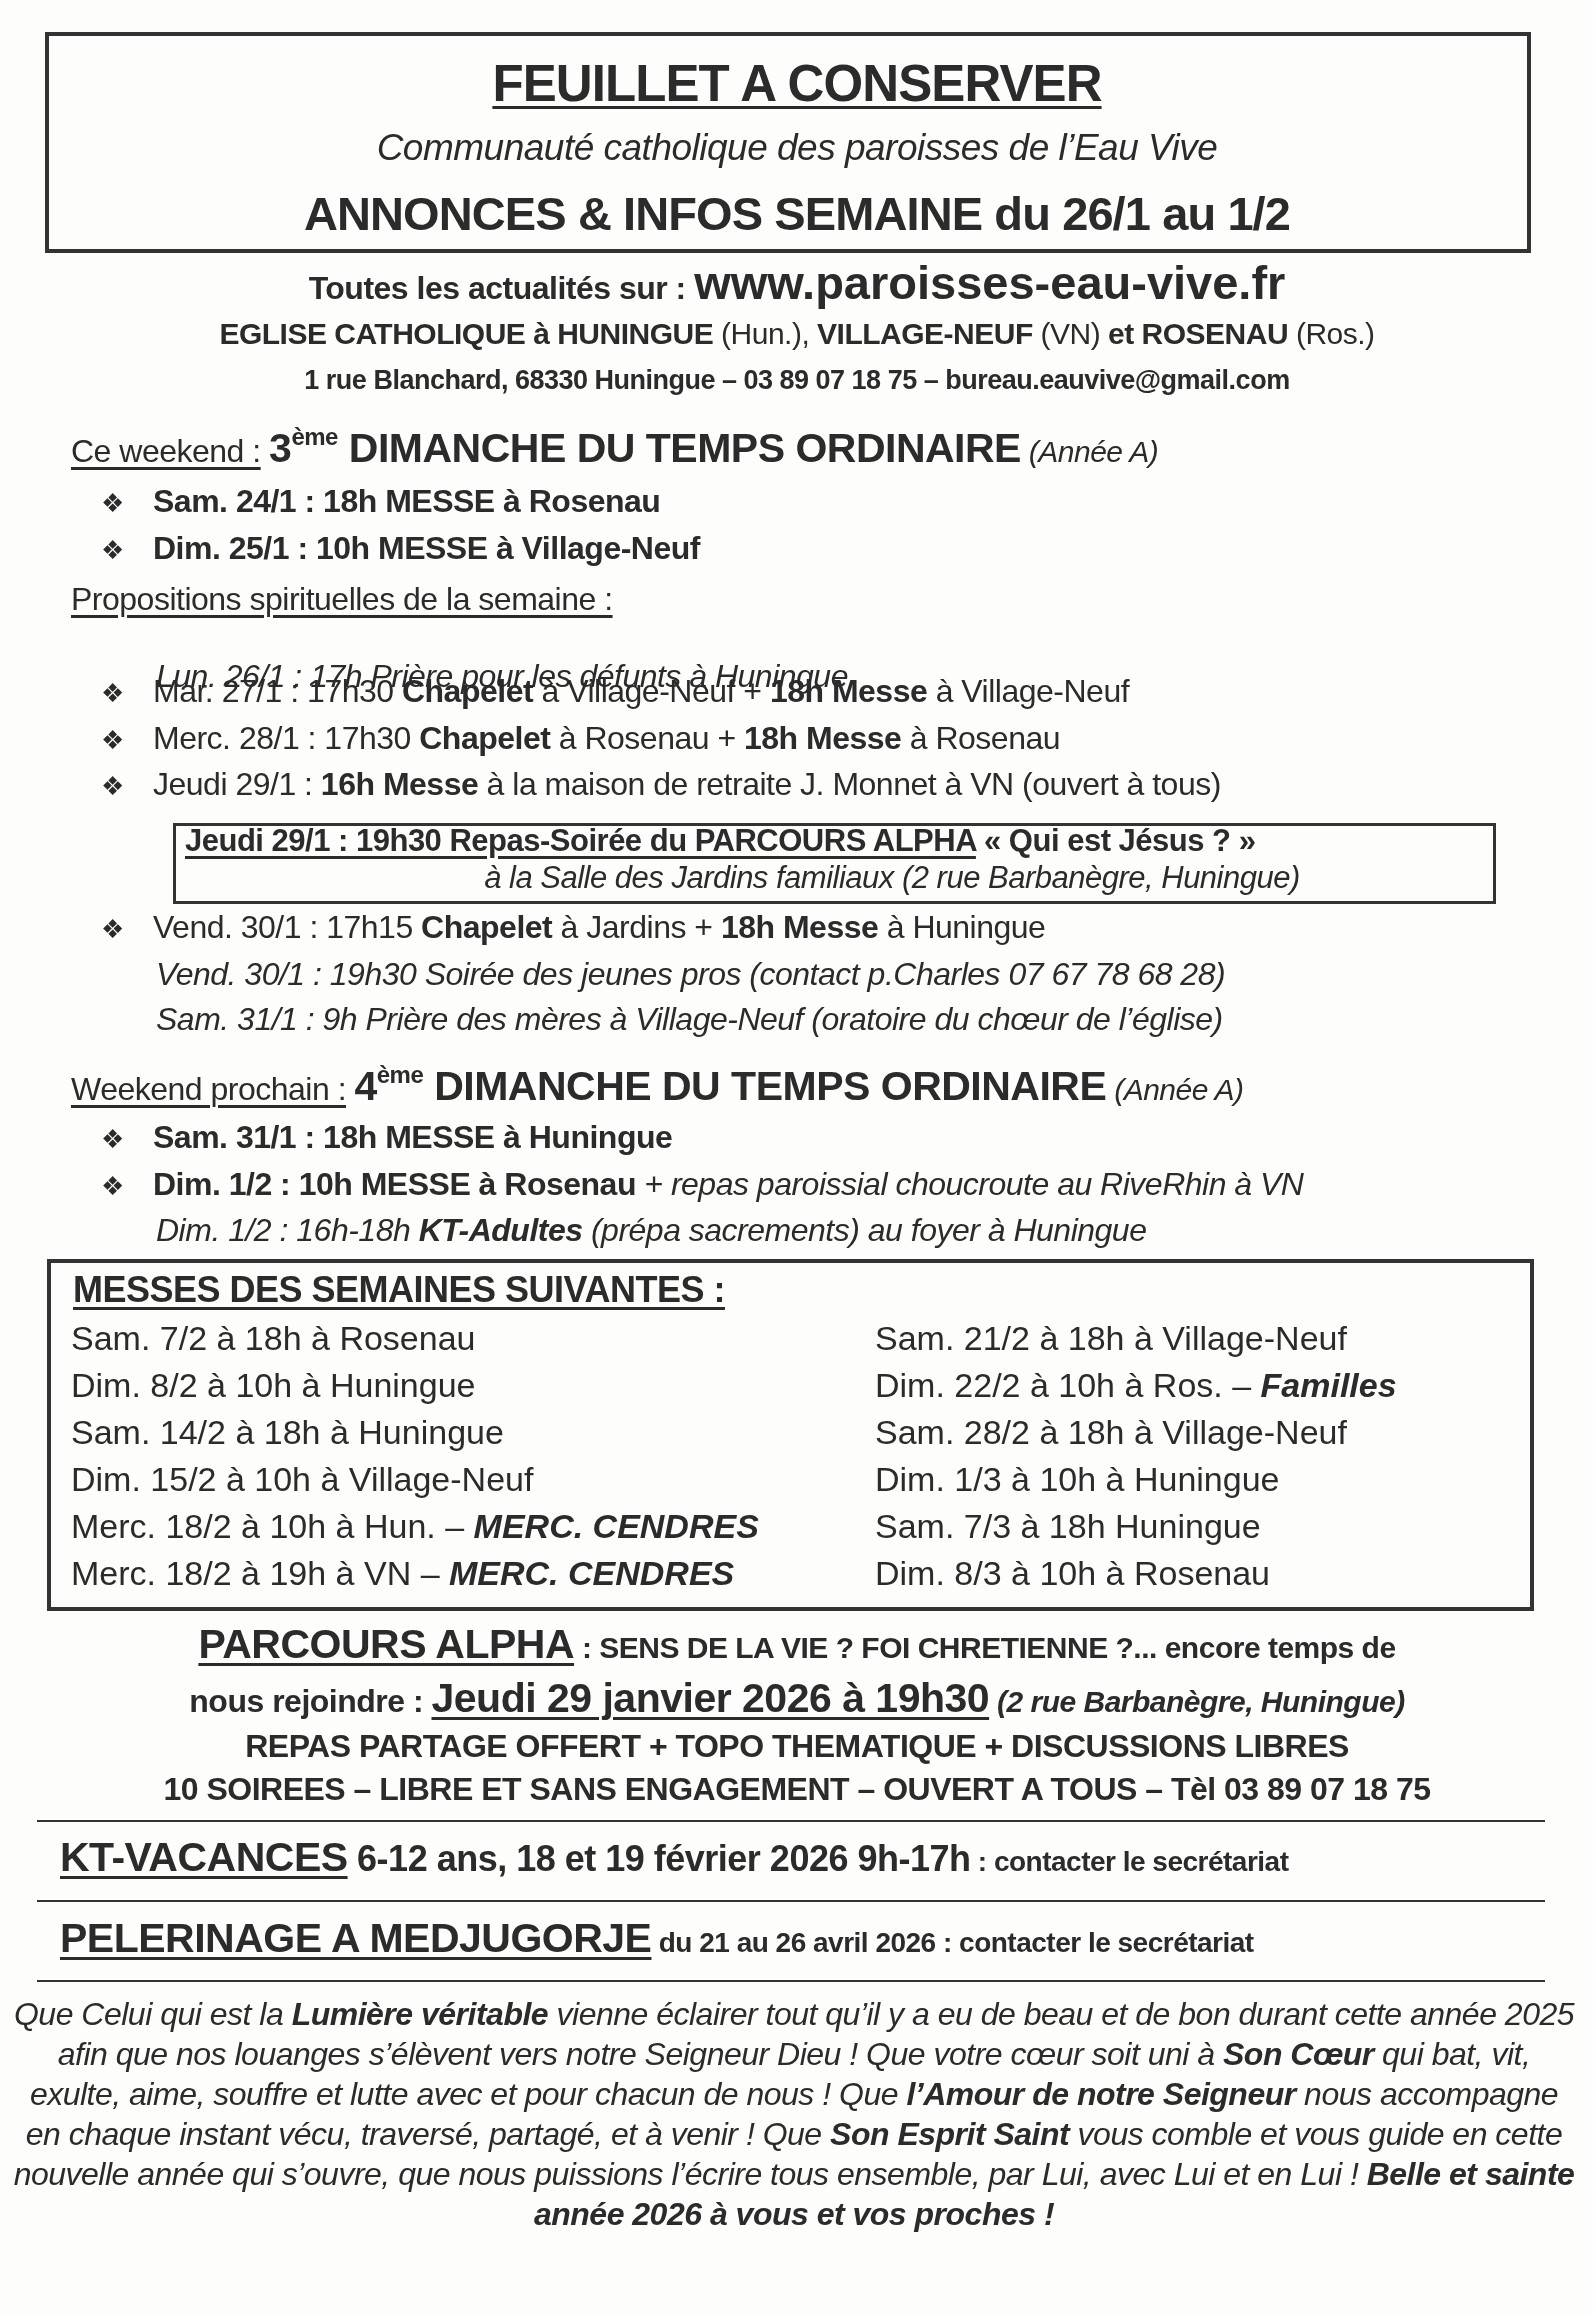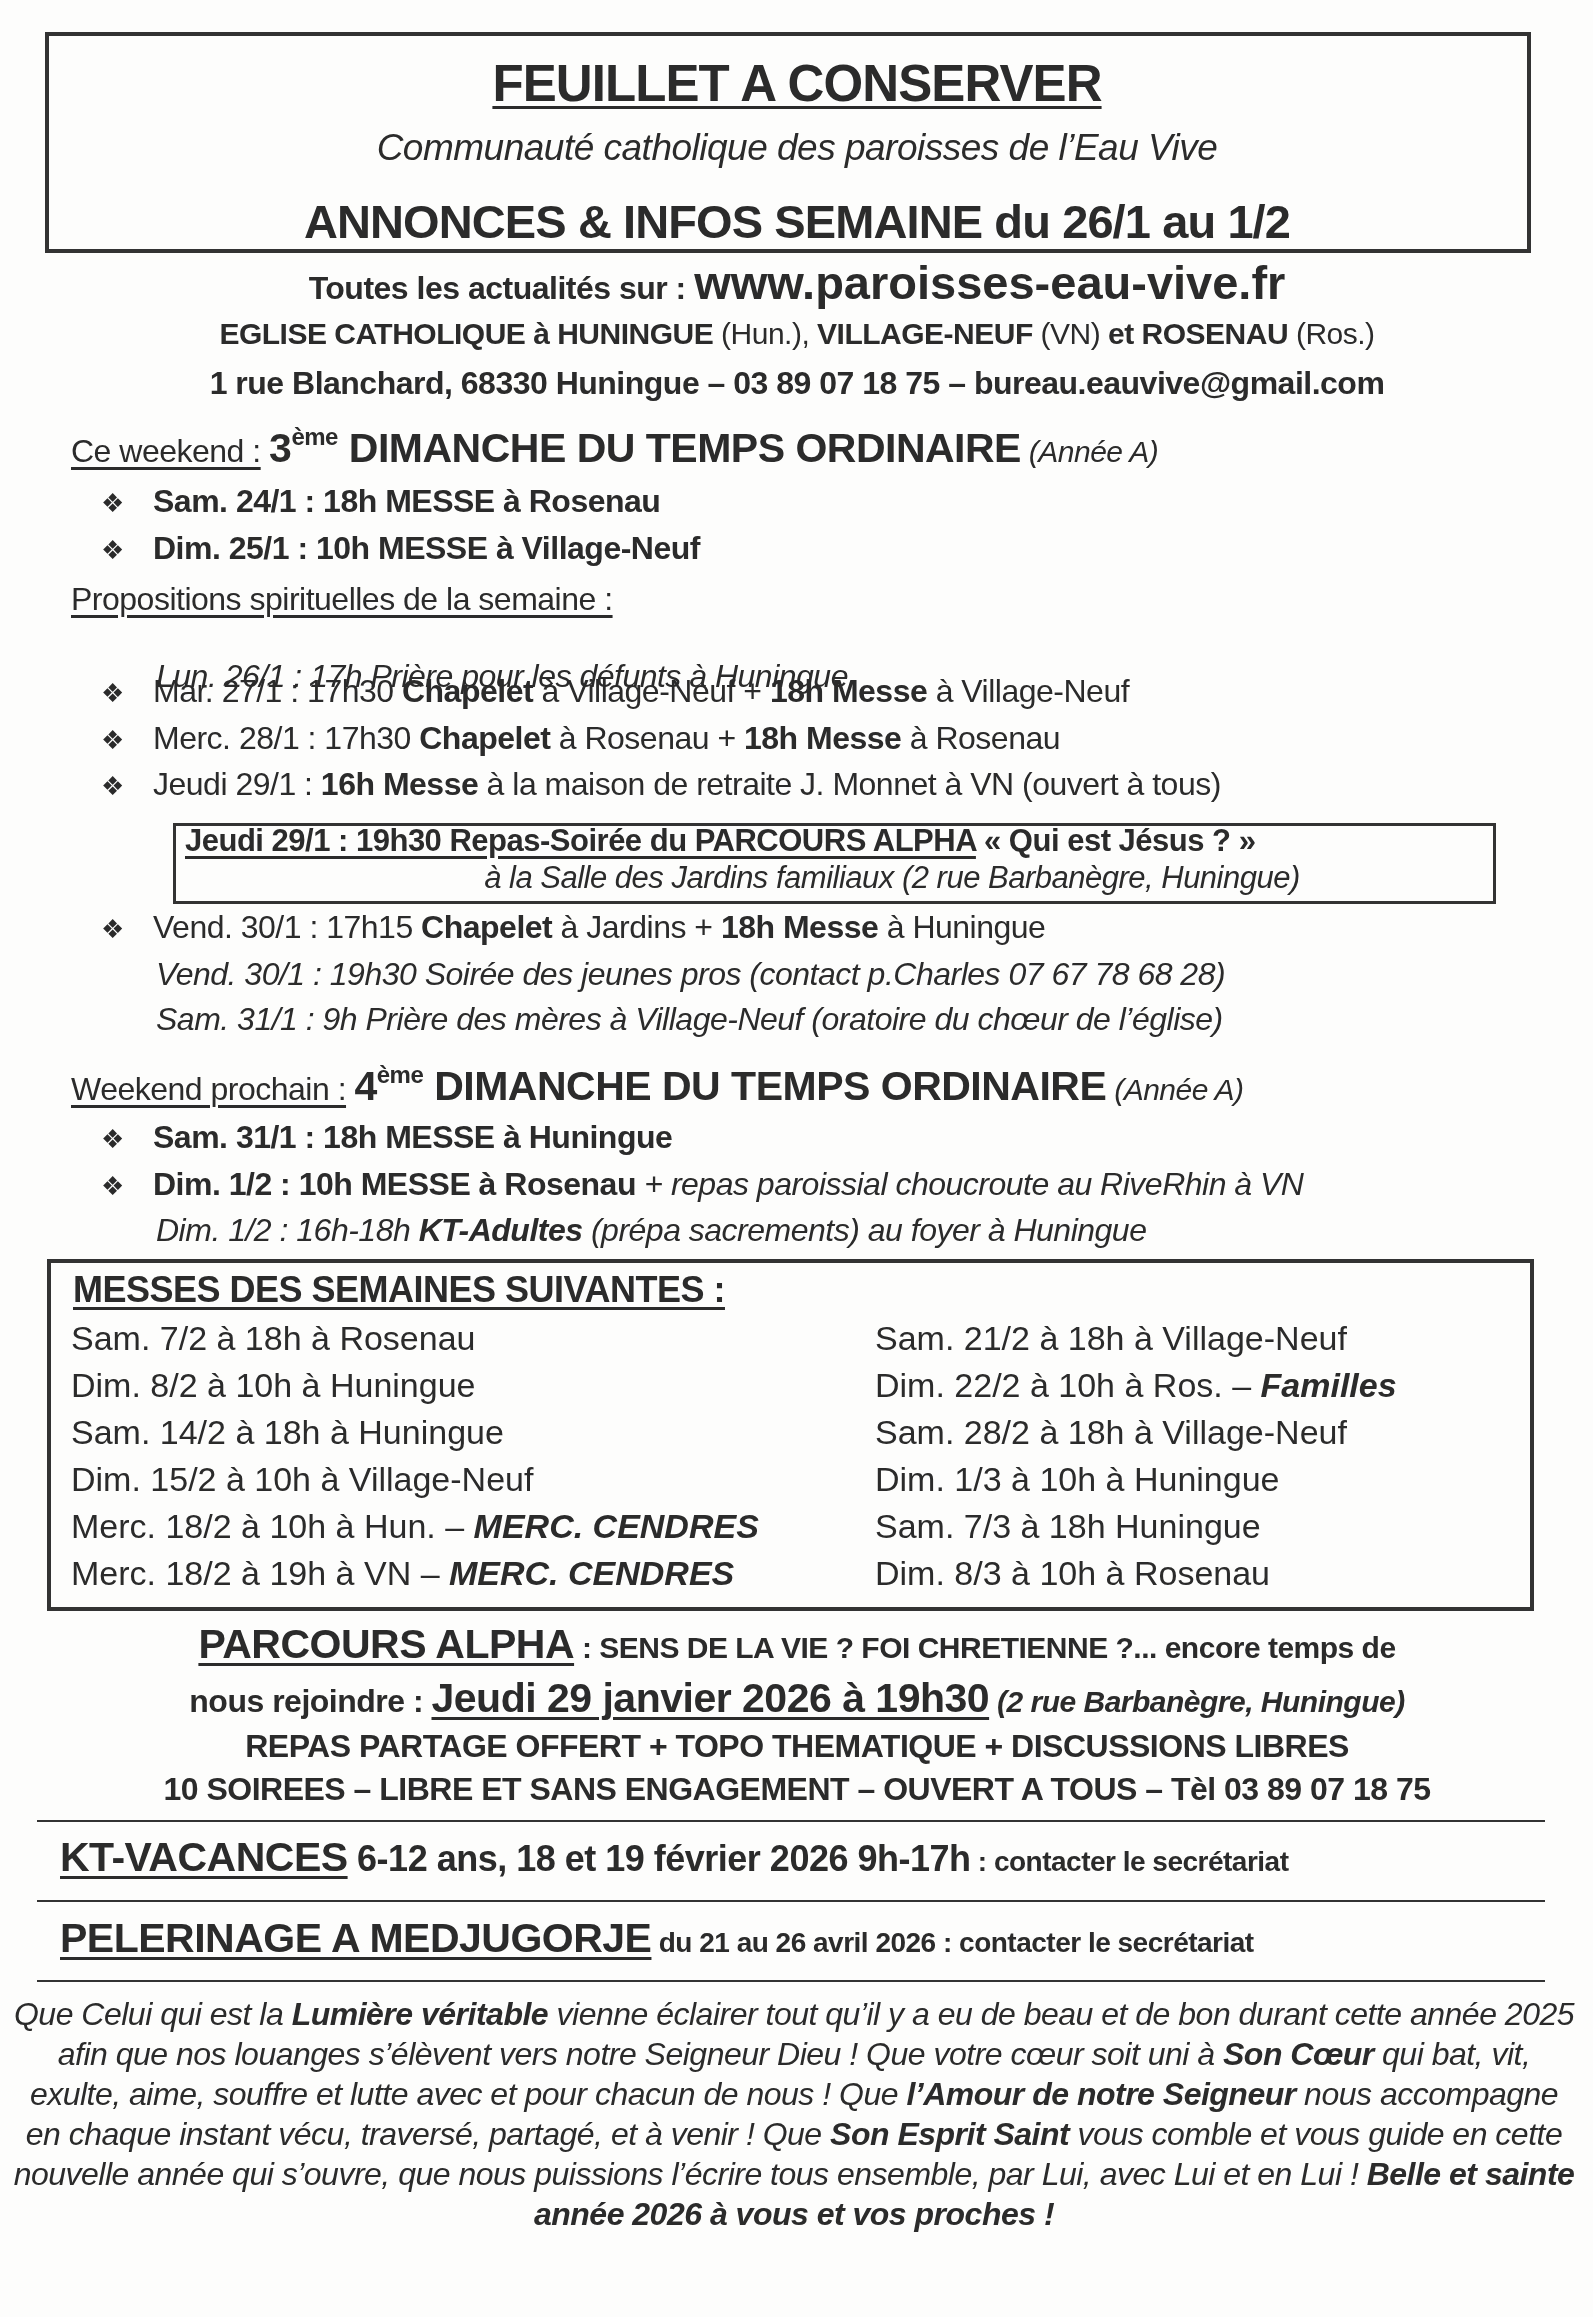--- a/index.html
+++ b/index.html
@@ -19,26 +19,26 @@
   .nowrap { white-space: nowrap; }
 
   
   #top-box {
     left: 45px; top: 32px; width: 1486px; height: 221px;
     border: 4.7px solid #333;
     box-sizing: border-box;
   }
   #title { top: 54px; font-size: 51px; font-weight: bold; letter-spacing: -0.9px; }
   #subtitle { top: 127px; font-size: 37px; font-style: italic; letter-spacing: -0.5px; }
-  #week { top: 194px; font-size: 47px; font-weight: bold; letter-spacing: -0.9px; }
+  #week { top: 186px; font-size: 47px; font-weight: bold; letter-spacing: -0.9px; }
 
   #news { top: 255px; font-size: 32px; font-weight: bold; letter-spacing: -0.5px; }
   #news .url { font-size: 47px; letter-spacing: 0; }
   #church { top: 317px; font-size: 30px; letter-spacing: -0.5px; }
-  #address { top: 365px; font-size: 32px; font-weight: bold; letter-spacing: -0.5px; }
+  #address { top: 365px; font-size: 27px; font-weight: bold; letter-spacing: -0.5px; }
 
   .heading-line { font-size: 32px; white-space: nowrap; letter-spacing: -0.5px; }
   .heading-line .big { font-size: 41px; font-weight: bold; letter-spacing: -0.5px; }
   .heading-line sup { font-size: 24px; font-weight: bold; vertical-align: 17px; }
   .heading-line .annee { font-size: 30px; font-style: italic; }
 
   .item { font-size: 32px; white-space: nowrap; letter-spacing: -0.5px; left: 105px; }
   .item.bul { left: 101px; }
   .item .bullet { display: inline-block; width: 52px; font-size: 26px; color: #2b2b2b; }
   .item.plain { left: 156px; }

